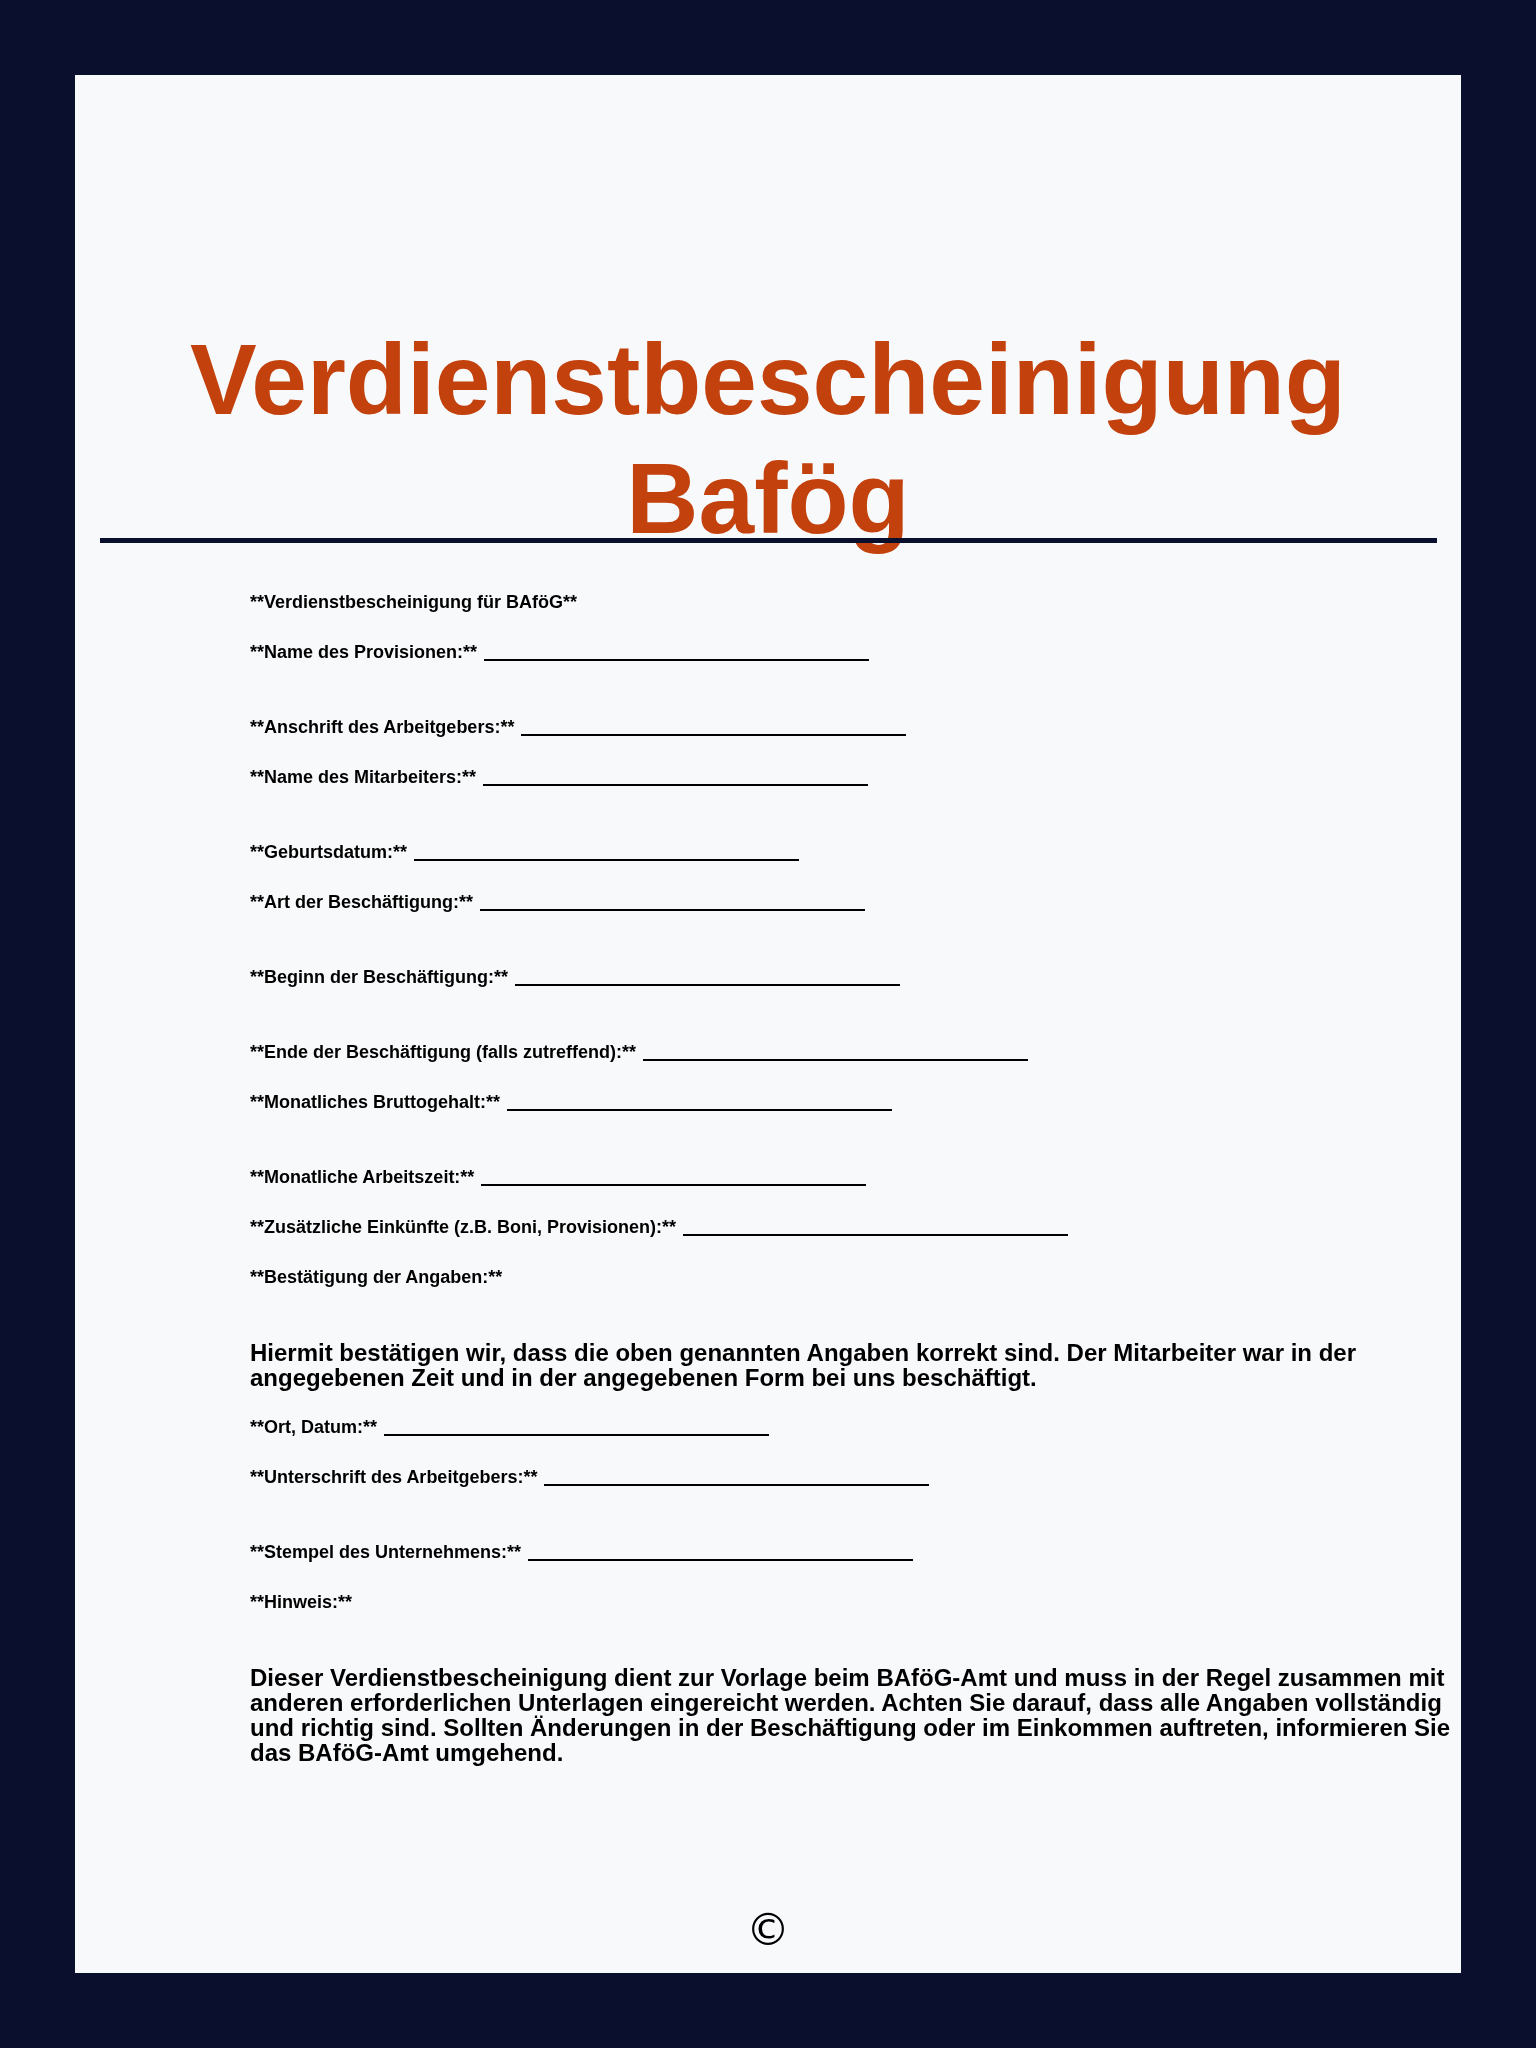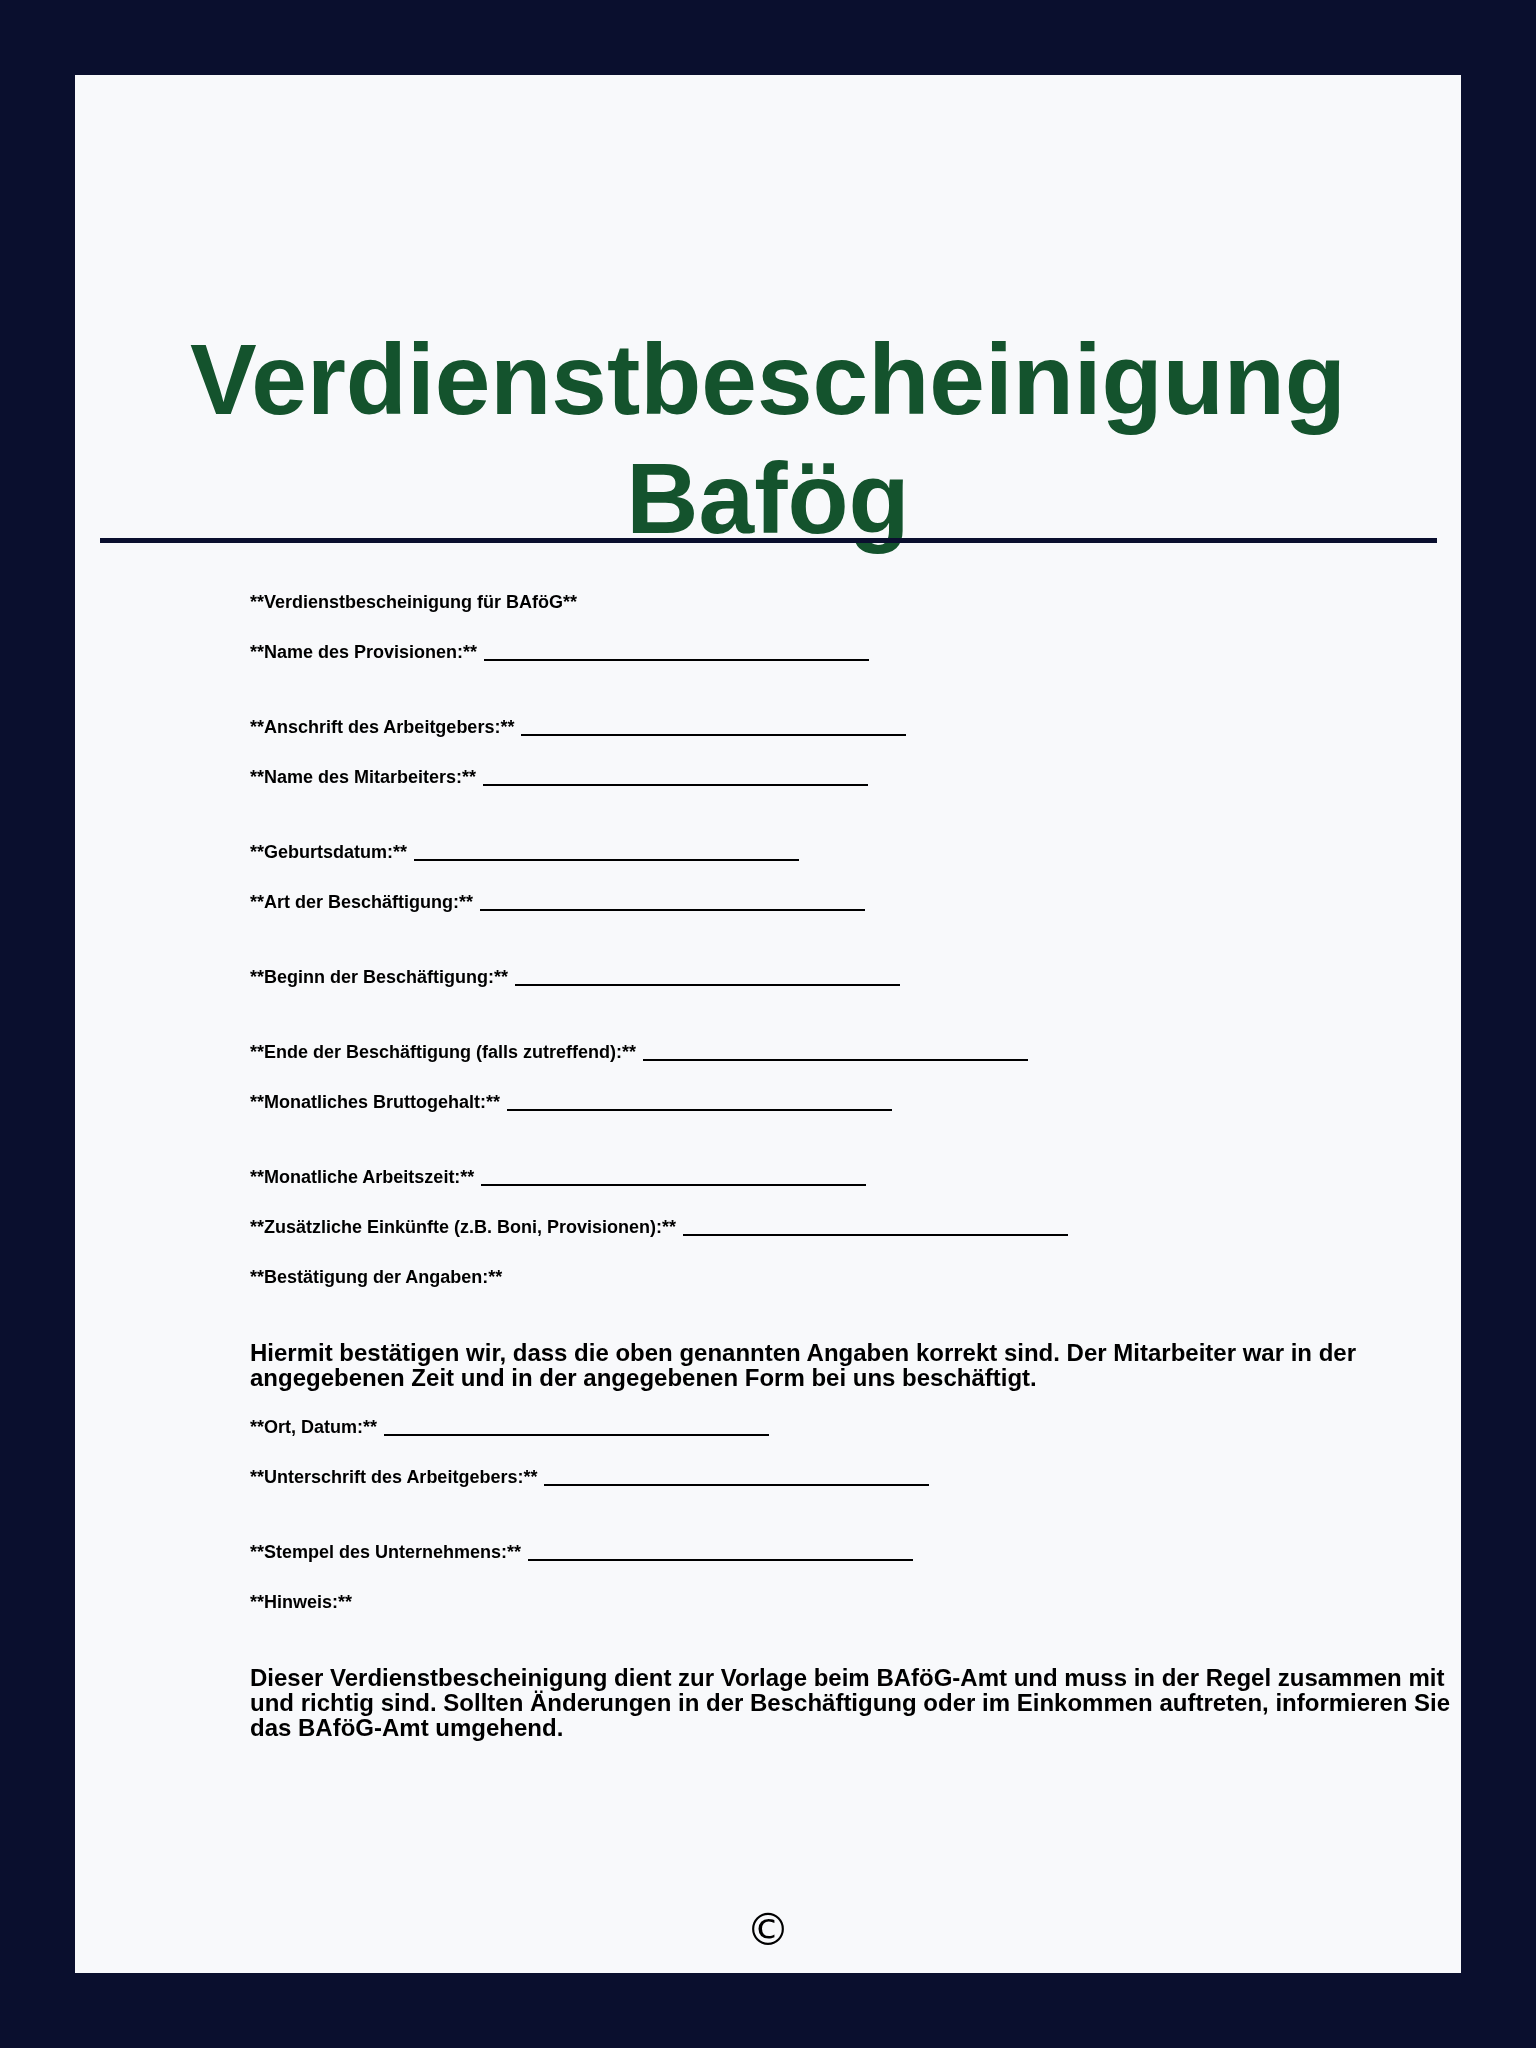--- a/index.html
+++ b/index.html
@@ -25,21 +25,21 @@
     .title {
       position: absolute;
       left: 0;
       top: 245px;
       width: 1386px;
       text-align: center;
       font-family: "Liberation Sans", sans-serif;
       font-weight: bold;
       font-size: 100px;
       line-height: 119px;
-      color: #14532d;
+      color: #c2410c;
       margin: 0;
     }
     .title .line {
       display: block;
       white-space: nowrap;
     }
     .rule {
       position: absolute;
       left: 25px;
       top: 463px;
@@ -169,19 +169,20 @@
   <div class="row" style="top:1465px;">
     <span>**Stempel des Unternehmens:**</span><span class="blank"></span>
   </div>
 
   <div class="row" style="top:1515px;">
     <span>**Hinweis:**</span>
   </div>
 
   <div class="para" style="top:1590px;">
     <span class="pline">Dieser Verdienstbescheinigung dient zur Vorlage beim BAföG-Amt und muss in der Regel zusammen mit</span>
+    <span class="pline">anderen erforderlichen Unterlagen eingereicht werden. Achten Sie darauf, dass alle Angaben vollständig</span>
     <span class="pline">und richtig sind. Sollten Änderungen in der Beschäftigung oder im Einkommen auftreten, informieren Sie</span>
     <span class="pline">das BAföG-Amt umgehend.</span>
   </div>
 
   <div class="copyright">©</div>
 
 </div>
 
 </body></html>

